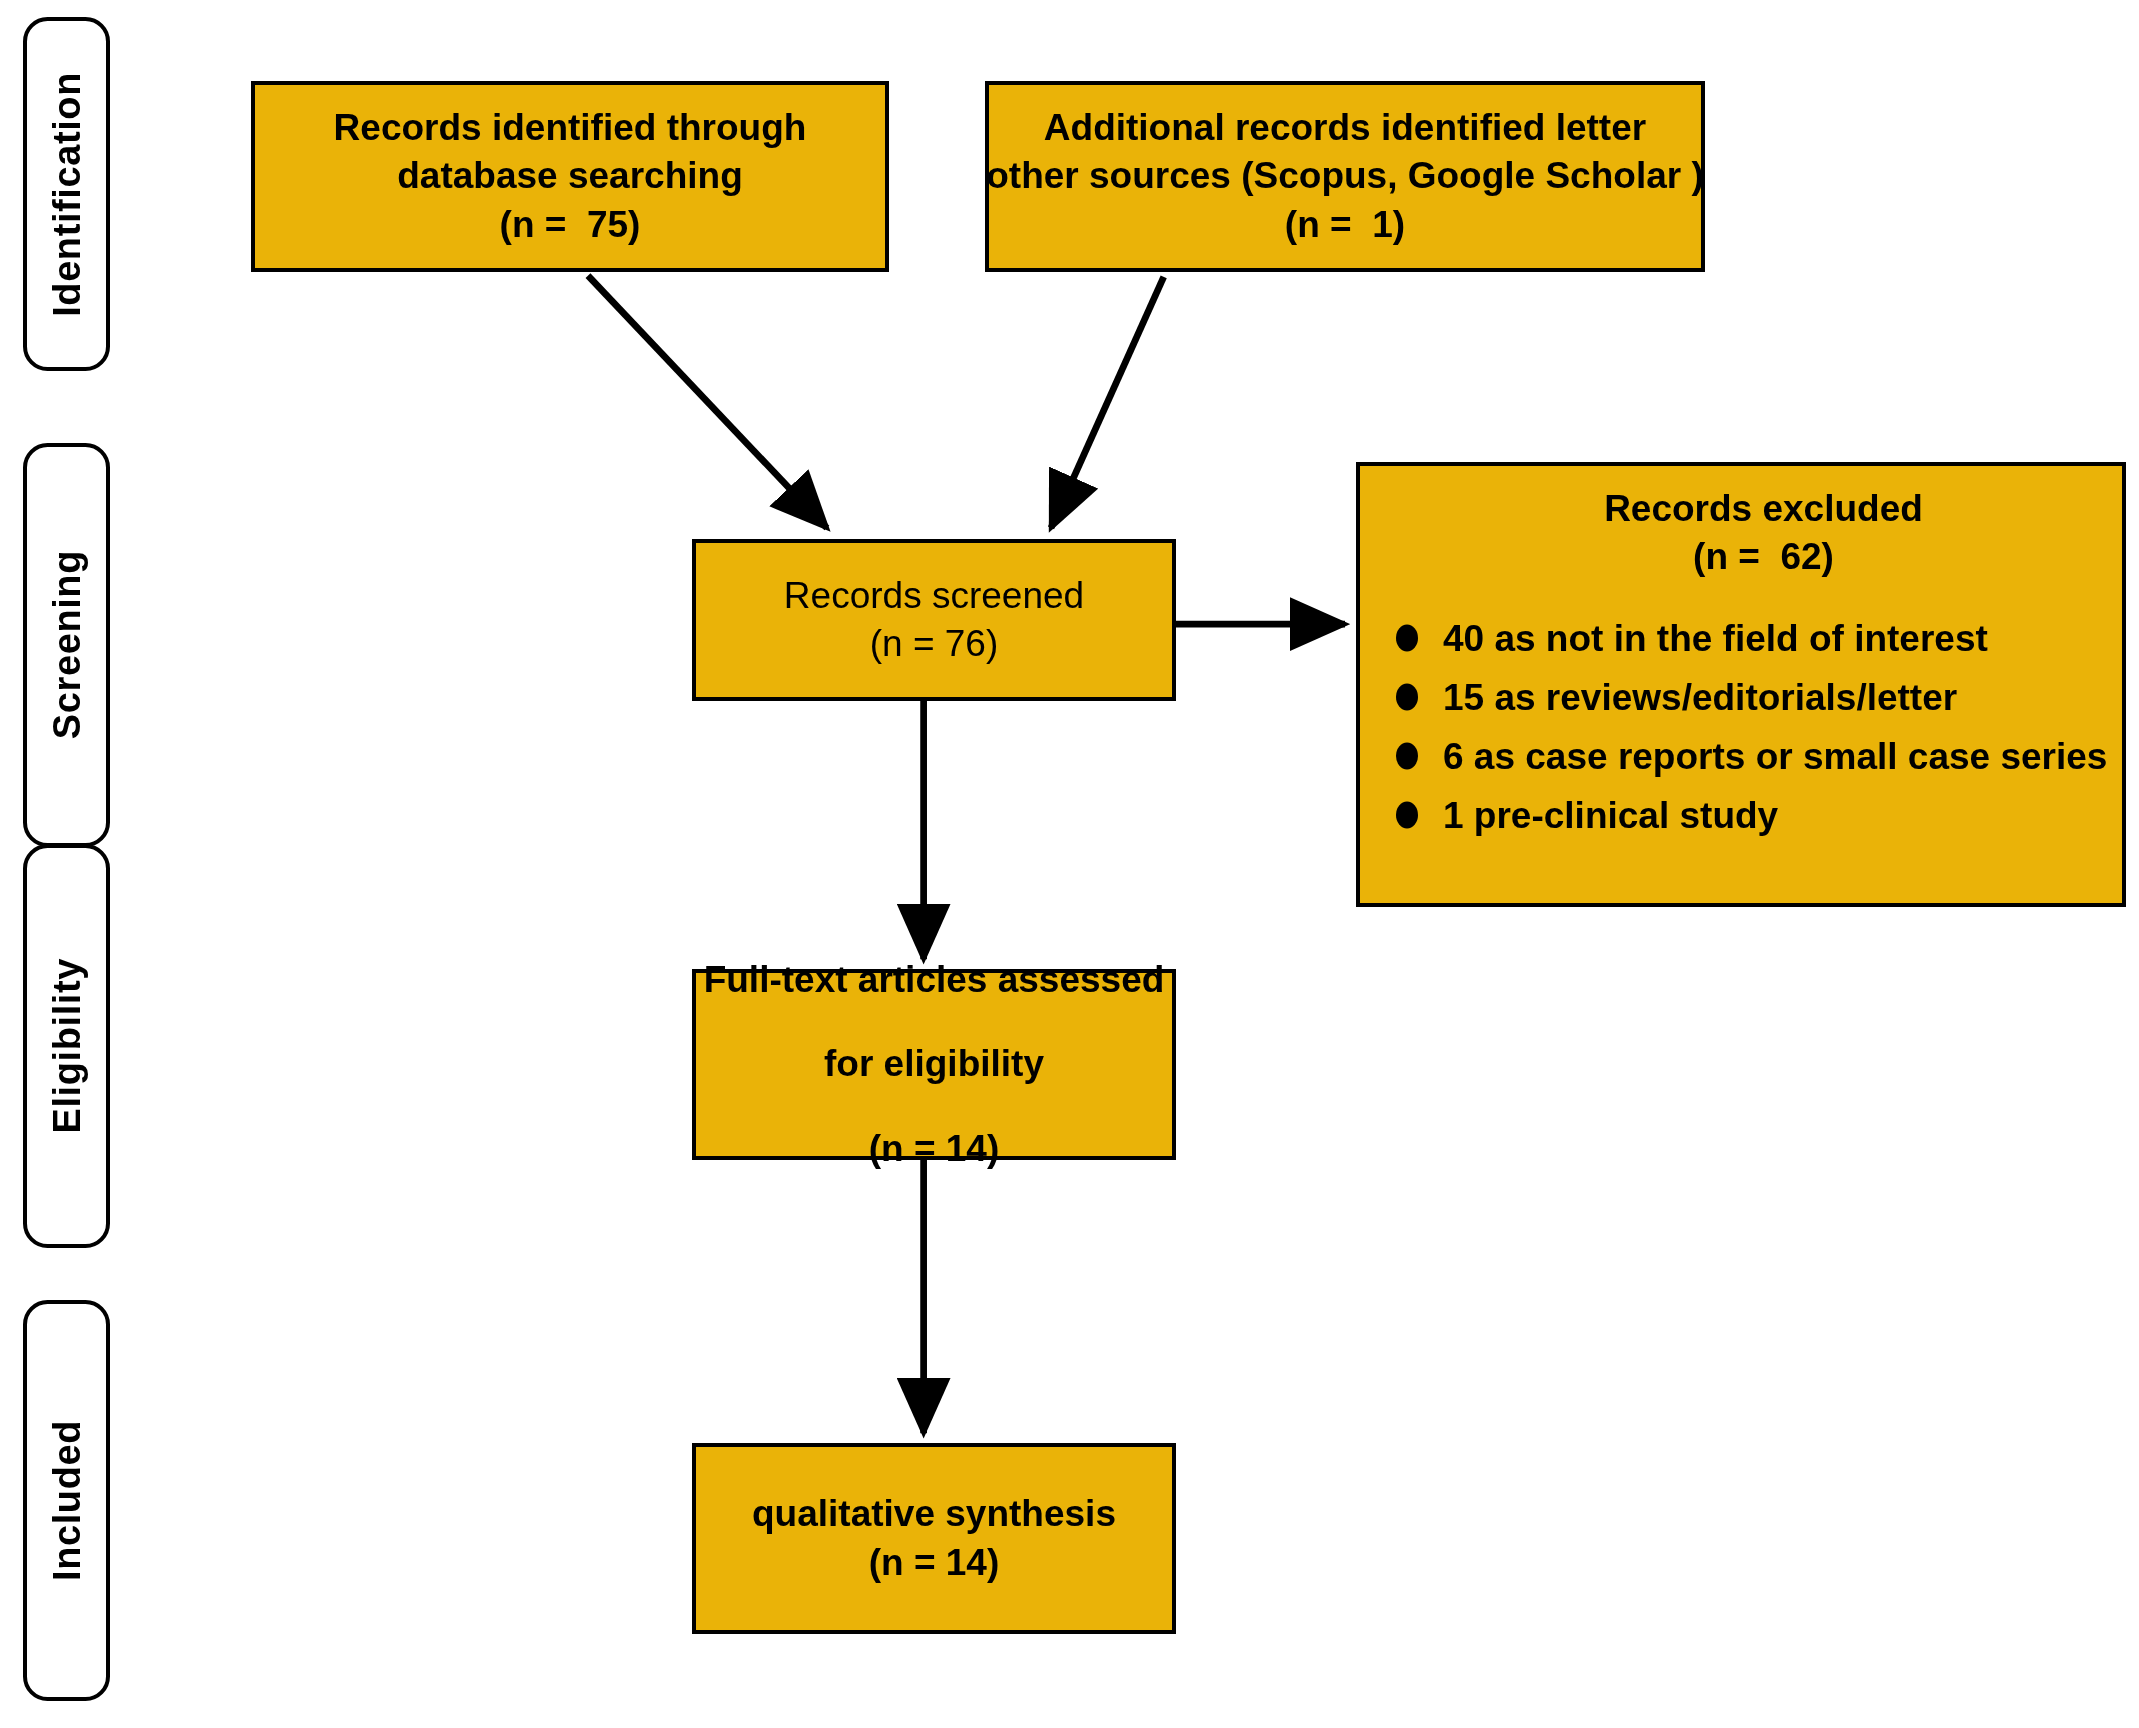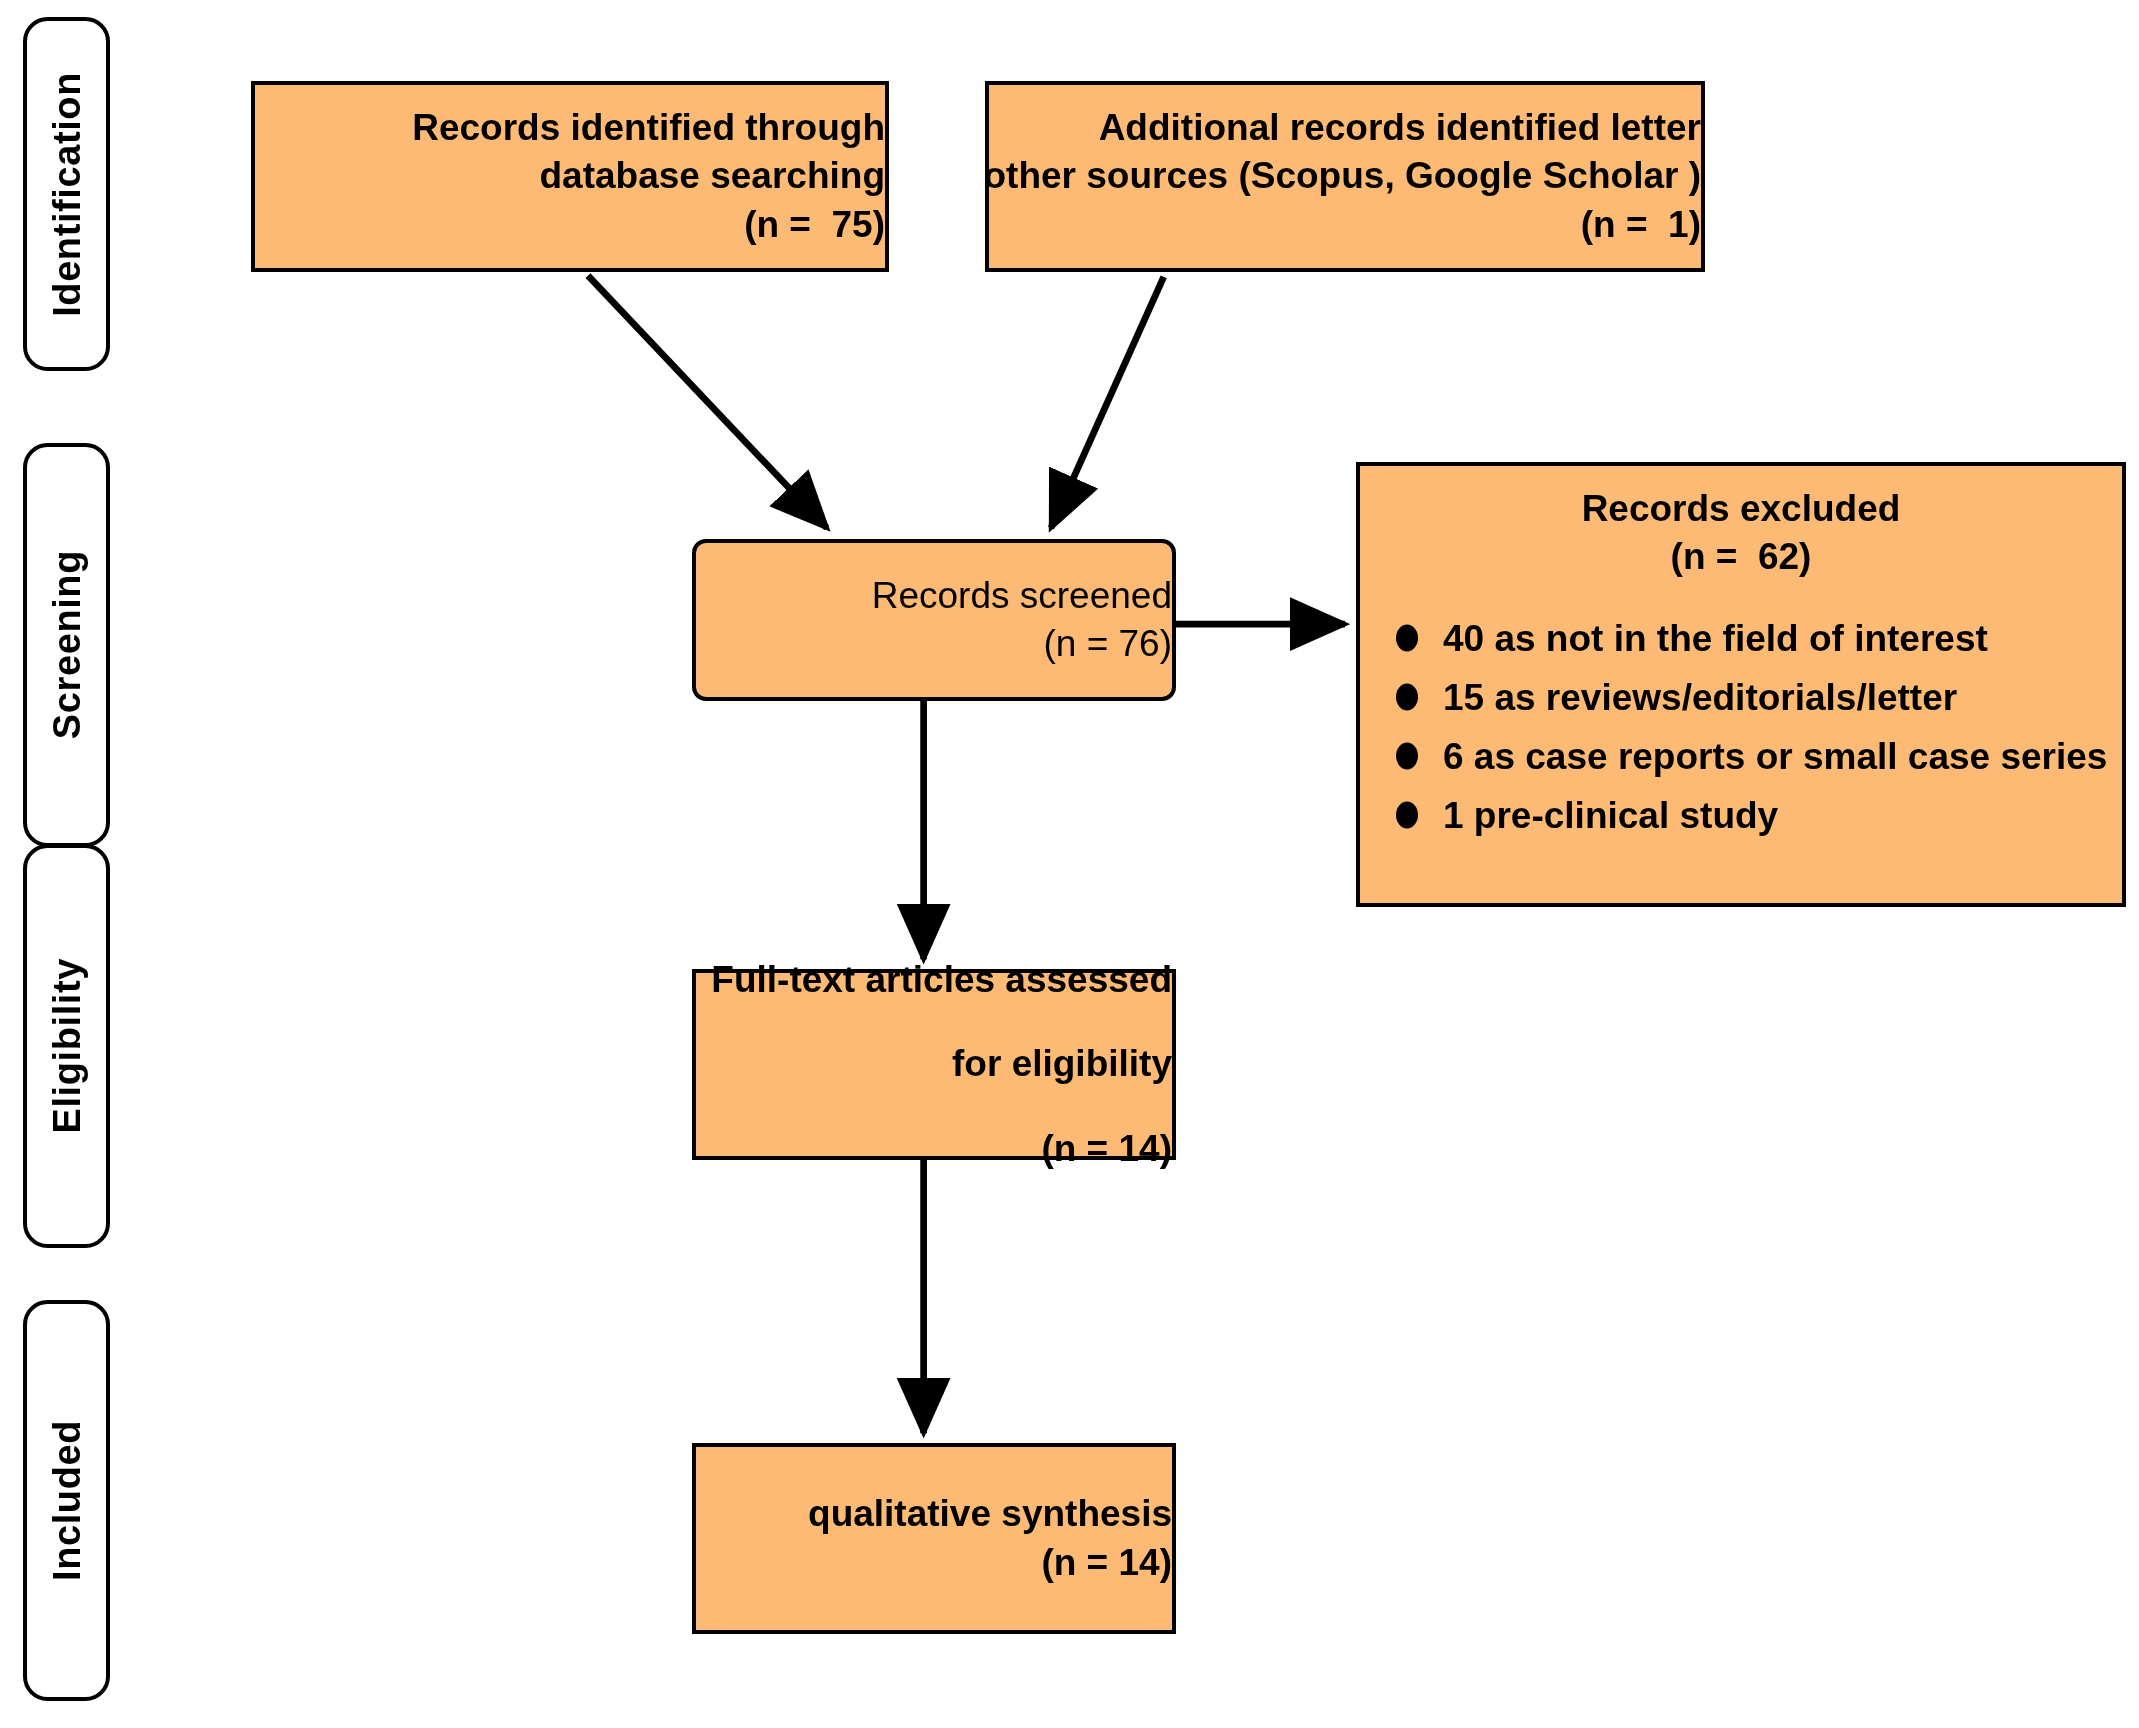--- a/index.html
+++ b/index.html
@@ -37,24 +37,24 @@
     letter-spacing:0.6px;
     color:#000;
     white-space:nowrap;
     line-height:1;
   }
   
   .flow-box{
     position:absolute;
     box-sizing:border-box;
     border:4.3px solid #000;
-    background:#fdba74;
+    background:#eab308;
     display:flex;
     flex-direction:column;
-    align-items:flex-end;
+    align-items:center;
     justify-content:center;
     text-align:center;
     color:#000;
   }
   .flow-box .line{
     font-size:37px;
     font-weight:bold;
     line-height:1.30;
     white-space:pre;
   }
@@ -146,21 +146,21 @@
     <span class="line">database searching</span>
     <span class="line">(n =  75)</span>
   </div>
 
   <div class="flow-box" style="left:985px; top:81px; width:720px; height:191px;">
     <span class="line">Additional records identified letter</span>
     <span class="line">other sources (Scopus, Google Scholar )</span>
     <span class="line">(n =  1)</span>
   </div>
 
-  <div class="flow-box regular" style="left:692px; top:539px; width:484px; height:162px;border-radius:14px;">
+  <div class="flow-box regular" style="left:692px; top:539px; width:484px; height:162px;">
     <span class="line">Records screened</span>
     <span class="line">(n = 76)</span>
   </div>
 
   <div class="flow-box" style="left:1356px; top:462px; width:770px; height:445px; justify-content:flex-start; padding-top:17px;">
     <div class="excluded-head">
       <span class="line">Records excluded</span>
       <span class="line">(n =  62)</span>
     </div>
     <ul class="excluded-list">

